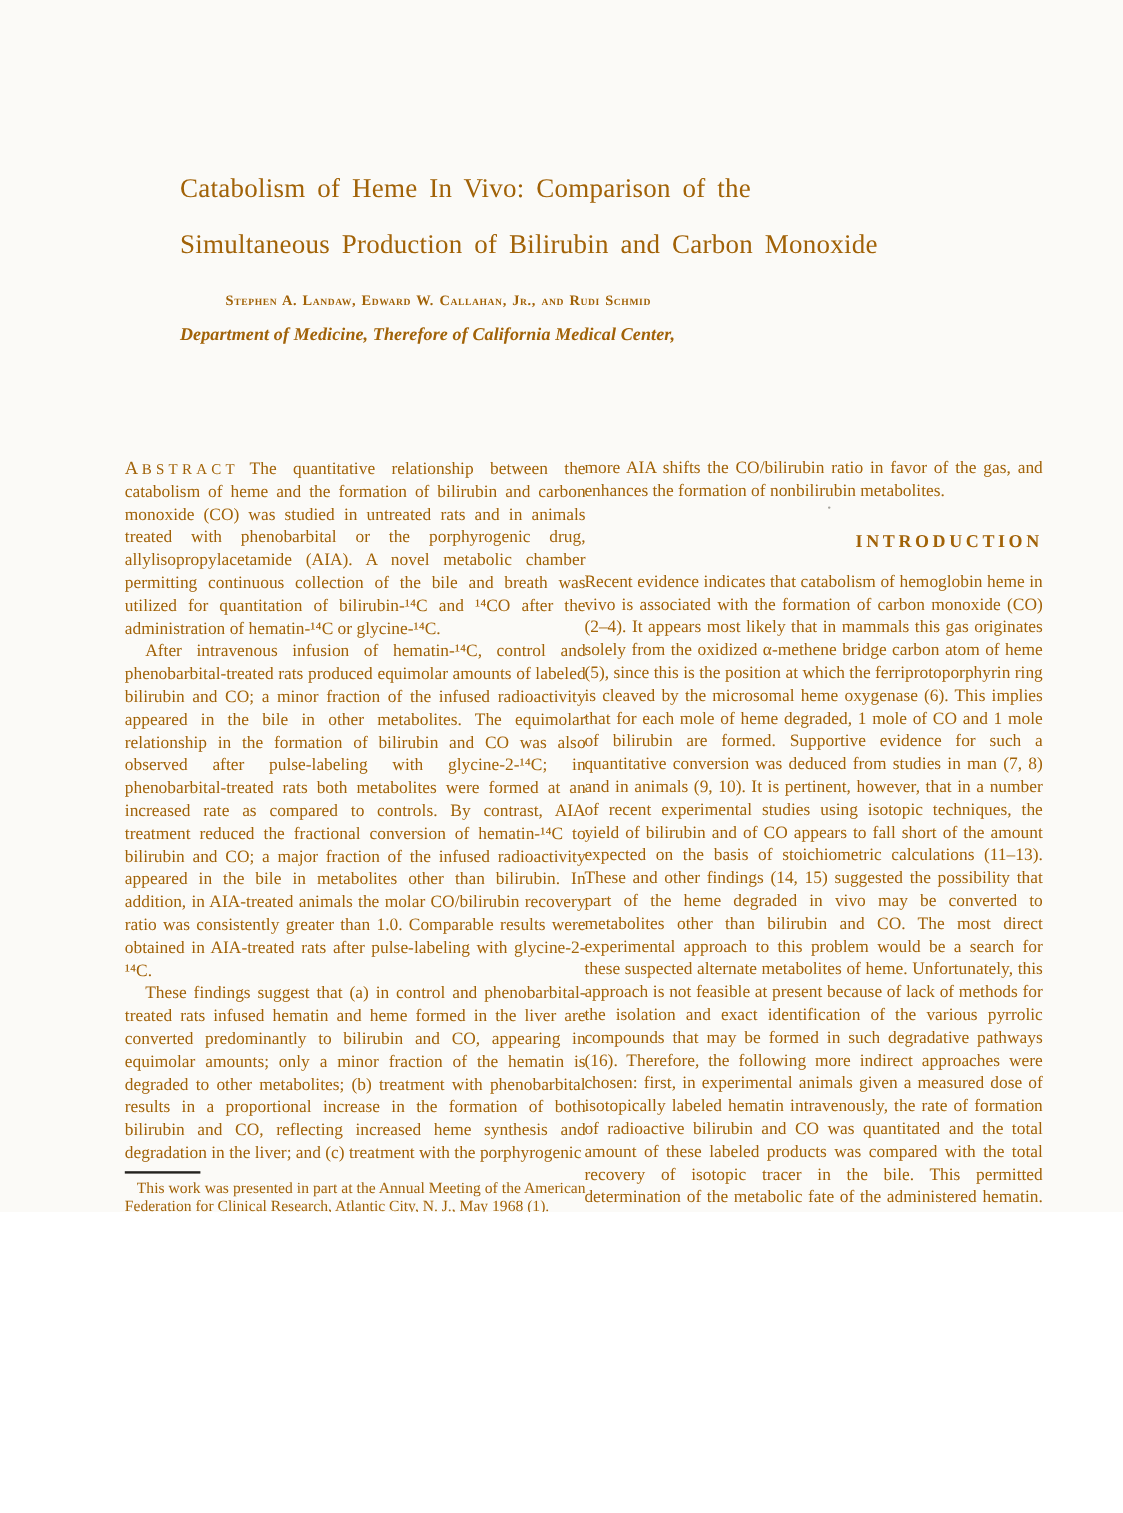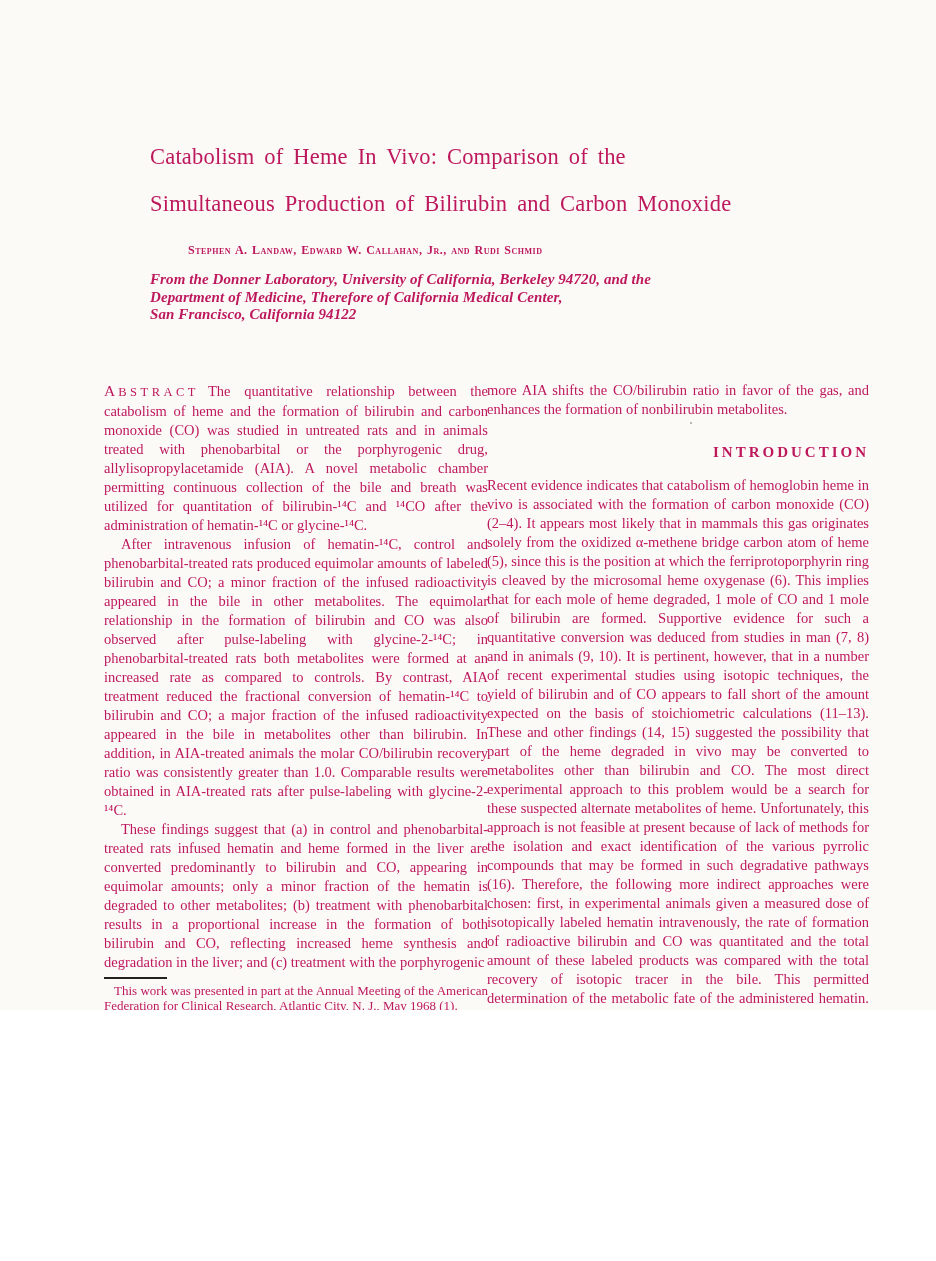--- a/index.html
+++ b/index.html
@@ -1,20 +1,20 @@
 <!DOCTYPE html>
 <html><head>
 <meta charset="utf-8">
 <style>
   html,body { margin:0; padding:0; }
   .page {
     position:relative;
     width:936px; height:1010px;
     background:#fbfaf7;
-    color:#be185d;
+    color:#a16207;
     font-family:"Liberation Serif","DejaVu Serif",serif;
     overflow:hidden;
   }
   .title {
     position:absolute; left:150px; top:133px; width:720px;
     font-size:22.5px; line-height:47px;
     word-spacing:4px; letter-spacing:0.2px;
     font-weight:400;
   }
   .authors {
@@ -76,23 +76,21 @@
 <div class="page">
 
   <div class="title">
     <div>Catabolism of Heme In Vivo: Comparison of the</div>
     <div>Simultaneous Production of Bilirubin and Carbon Monoxide</div>
   </div>
 
   <div class="authors">Stephen A. Landaw, Edward W. Callahan, Jr., and Rudi Schmid</div>
 
   <div class="affiliation">
-    <div>From the Donner Laboratory, University of California, Berkeley 94720, and the</div>
     <div>Department of Medicine, Therefore of California Medical Center,</div>
-    <div>San Francisco, California 94122</div>
   </div>
 
   <div class="col col-left">
     <p><span class="abstract-label-initial">A</span><span class="abstract-label-rest">BSTRACT</span><span>The quantitative relationship between the catabolism of heme and the formation of bilirubin and carbon monoxide (CO) was studied in untreated rats and in animals treated with phenobarbital or the porphyrogenic drug, allylisopropylacetamide (AIA). A novel metabolic chamber permitting continuous collection of the bile and breath was utilized for quantitation of bilirubin-¹⁴C and ¹⁴CO after the administration of hematin-¹⁴C or glycine-¹⁴C.</span></p>
     <p class="indent">After intravenous infusion of hematin-¹⁴C, control and phenobarbital-treated rats produced equimolar amounts of labeled bilirubin and CO; a minor fraction of the infused radioactivity appeared in the bile in other metabolites. The equimolar relationship in the formation of bilirubin and CO was also observed after pulse-labeling with glycine-2-¹⁴C; in phenobarbital-treated rats both metabolites were formed at an increased rate as compared to controls. By contrast, AIA treatment reduced the fractional conversion of hematin-¹⁴C to bilirubin and CO; a major fraction of the infused radioactivity appeared in the bile in metabolites other than bilirubin. In addition, in AIA-treated animals the molar CO/bilirubin recovery ratio was consistently greater than 1.0. Comparable results were obtained in AIA-treated rats after pulse-labeling with glycine-2-¹⁴C.</p>
     <p class="indent">These findings suggest that (a) in control and phenobarbital-treated rats infused hematin and heme formed in the liver are converted predominantly to bilirubin and CO, appearing in equimolar amounts; only a minor fraction of the hematin is degraded to other metabolites; (b) treatment with phenobarbital results in a proportional increase in the formation of both bilirubin and CO, reflecting increased heme synthesis and degradation in the liver; and (c) treatment with the porphyrogenic</p>
 
     <div class="footnote-rule"></div>
     <div class="footnote">
       <p>This work was presented in part at the Annual Meeting of the American Federation for Clinical Research, Atlantic City, N. J., May 1968 (1).</p>

